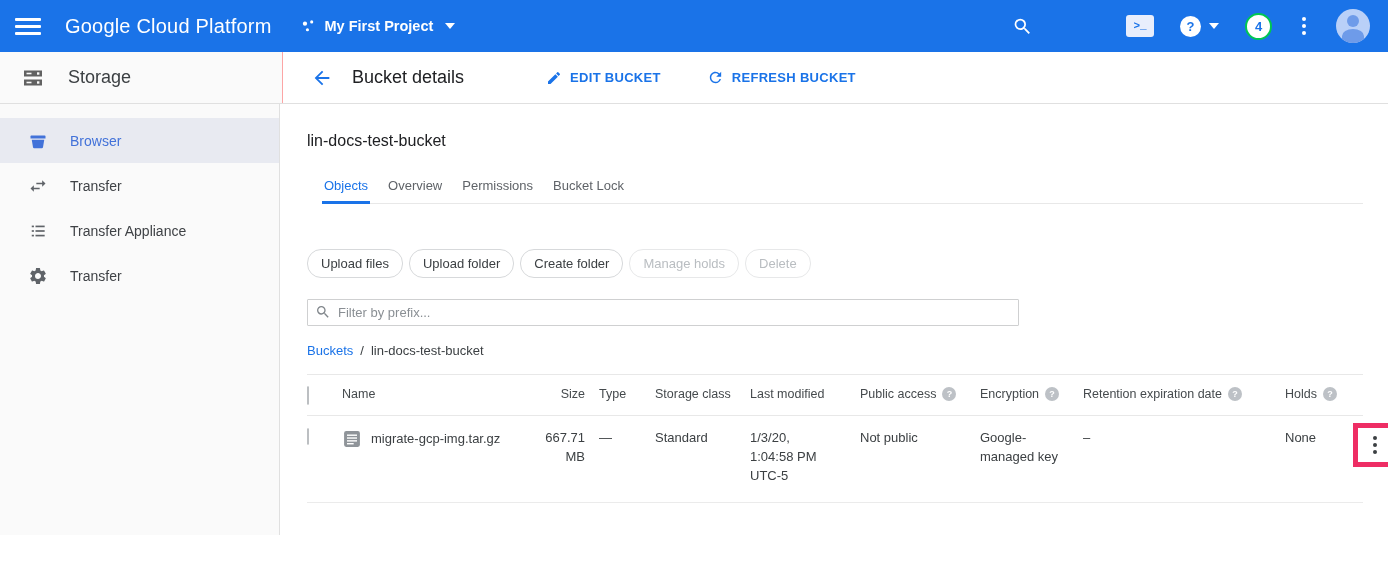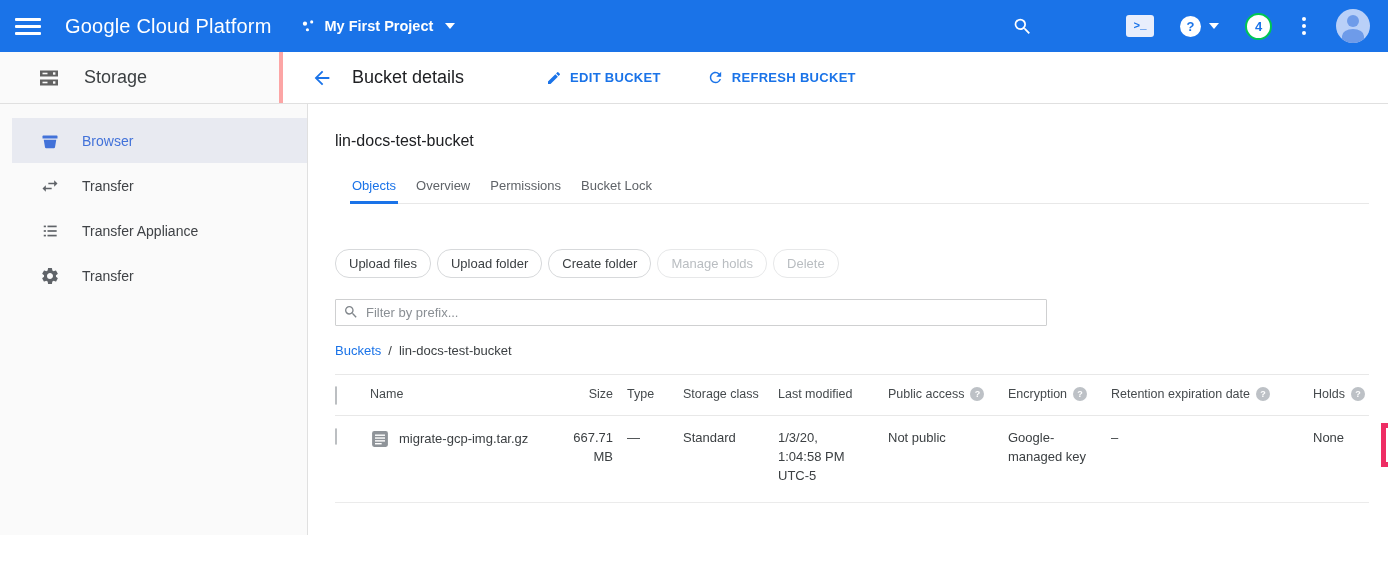--- a/index.html
+++ b/index.html
@@ -24,32 +24,32 @@
   .help-circle { width:21px; height:21px; border-radius:50%; background:#fff; color:#1a73e8; font-size:13px; font-weight:700; display:flex; align-items:center; justify-content:center; }
   .notif-badge { width:27px; height:27px; border-radius:50%; background:#fff; border:2.5px solid #00c752; color:#1a73e8; font-size:13px; font-weight:700; display:flex; align-items:center; justify-content:center; cursor:pointer; }
   .more-dots { display:flex; flex-direction:column; gap:3px; cursor:pointer; padding:4px; }
   .more-dots i { width:4px; height:4px; border-radius:50%; background:#fff; }
   .avatar { width:34px; height:34px; border-radius:50%; background:#b9d0f8; position:relative; overflow:hidden; cursor:pointer; }
   .avatar .head { position:absolute; top:6px; left:50%; transform:translateX(-50%); width:12px; height:12px; border-radius:50%; background:#6e9be9; }
   .avatar .body { position:absolute; top:20px; left:50%; transform:translateX(-50%); width:22px; height:14px; border-radius:50% 50% 0 0; background:#6e9be9; }
 
   
   .subheader { height:52px; display:flex; border-bottom:1px solid #e0e0e0; flex:0 0 auto; background:#fff; }
-  .subheader-left { width:283px; flex:0 0 auto; background:#fafafa; border-right:4px solid #fca5a5; display:flex; align-items:center; padding-left:36px; gap:22px; }
+  .subheader-left { width:283px; flex:0 0 auto; background:#fafafa; border-right:1px solid #fca5a5; display:flex; align-items:center; padding-left:20px; gap:22px; }
   .subheader-left .title { font-size:18px; color:#3c4043; }
   .subheader-right { flex:1; display:flex; align-items:center; padding-left:27px; background:#fff; }
   .back-btn { width:24px; height:24px; display:flex; align-items:center; justify-content:center; cursor:pointer; margin-right:18px; }
   .page-title { font-size:18px; color:#202124; }
   .hdr-action { display:flex; align-items:center; gap:8px; color:#1a73e8; font-size:13px; font-weight:700; letter-spacing:.3px; cursor:pointer; }
   .hdr-action.edit { margin-left:82px; }
   .hdr-action.refresh { margin-left:46px; }
 
   
   .body-row { display:flex; height:431px; flex:0 0 auto; }
-  .sidebar { width:308px; flex:0 0 auto; background:#fafafa; border-right:1px solid #e0e0e0; padding-top:14px;padding-left:12px; }
+  .sidebar { width:280px; flex:0 0 auto; background:#fafafa; border-right:1px solid #e0e0e0; padding-top:14px; }
   .nav-item { height:45px; display:flex; align-items:center; padding-left:27px; gap:21px; cursor:pointer; font-size:14px; color:#3f4246; }
   .nav-item .nav-icon { width:22px; height:22px; color:#5f6368; display:flex; align-items:center; justify-content:center; }
   .nav-item.active { background:#e8eaf1; color:#4272d9; }
   .nav-item.active .nav-icon { color:#4272d9; }
 
   .content { flex:1; background:#fff; padding:28px 25px 0 27px; }
   .bucket-name { font-size:16px; color:#202124; }
   .tabs { display:flex; gap:16px; margin-top:22px; border-bottom:1px solid #e8e8e8;margin-left:15px; }
   .tab { font-size:13px; color:#5f6368; padding:6px 2px 10px; cursor:pointer; position:relative; }
   .tab.active { color:#1a73e8; }

